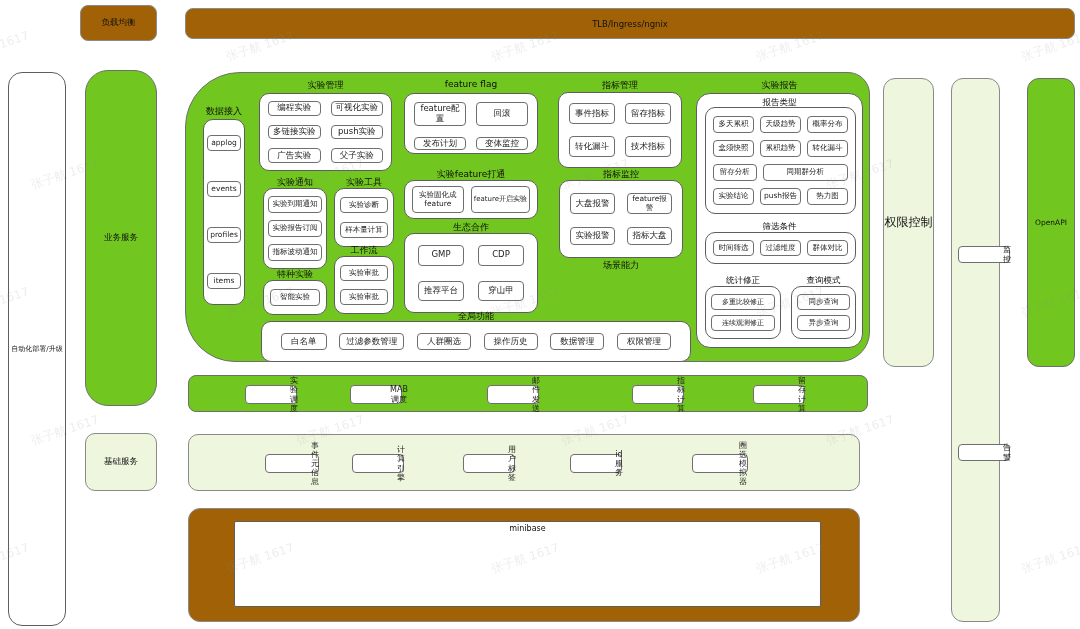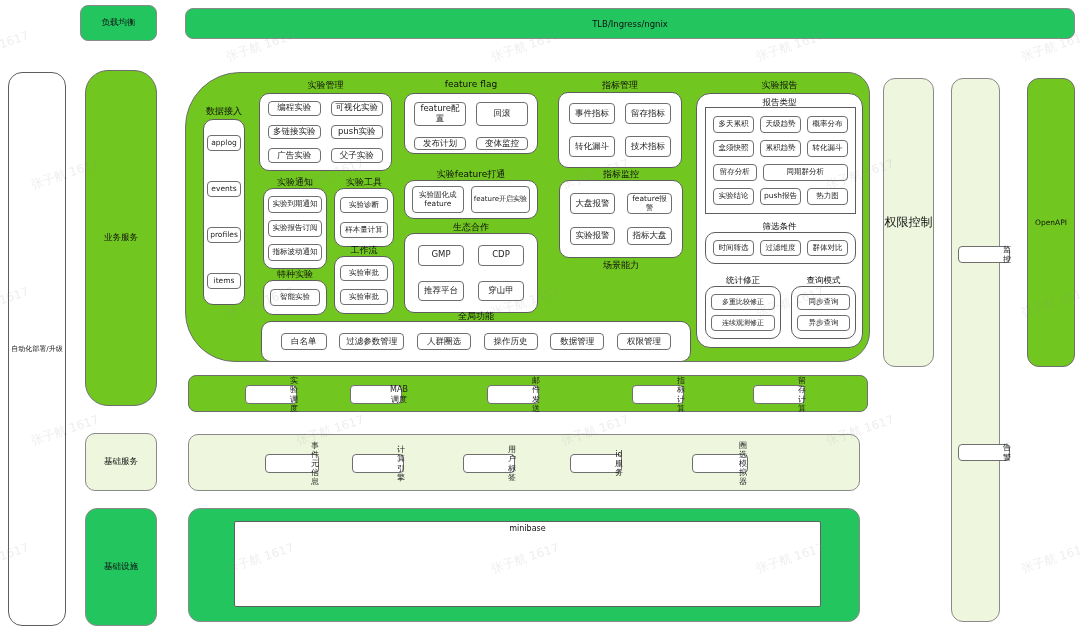--- a/index.html
+++ b/index.html
@@ -1,19 +1,19 @@
 <!DOCTYPE html>
 <html><head>
 <meta charset="utf-8">
 <style>
   html,body{margin:0;padding:0;background:#fff;font-family:"DejaVu Sans","Liberation Sans",sans-serif;}
   #canvas{position:relative;width:1080px;height:629px;background:#fff;overflow:hidden;}
   .abs{position:absolute;box-sizing:border-box;}
   .green{background:#71c71f;border:1px solid #6e6e6e;}
-  .cyan{background:#22c55e;border:1px solid #8a8a8a;}
+  .cyan{background:#a16207;border:1px solid #8a8a8a;}
   .lime{background:#eef7de;border:1px solid #8a8a8a;}
   .centered{display:flex;align-items:center;justify-content:center;}
   .layer-label{font-size:8.5px;color:#111;white-space:nowrap;}
   .panel{position:absolute;box-sizing:border-box;background:#fff;border:1px solid #5e5e5e;border-radius:10px;}
   .node{box-sizing:border-box;background:#fff;border:1px solid #6f6f6f;border-radius:4px;
         display:flex;align-items:center;justify-content:center;text-align:center;
         font-size:8.5px;color:#1c1c1c;line-height:1.15;padding:1px 2px;}
   .sec-label{position:absolute;font-size:9px;color:#0d0d0d;text-align:center;white-space:nowrap;box-sizing:border-box;}
   .grid2{display:grid;grid-template-columns:1fr 1fr;grid-auto-rows:1fr;}
   .colflex{display:flex;flex-direction:column;justify-content:space-between;}
@@ -29,21 +29,20 @@
 
 <div id="canvas">
 
   <div class="abs cyan centered layer-label" style="left:80px;top:5px;width:77px;height:36px;border-radius:8px;">负载均衡</div>
   <div class="abs cyan centered layer-label" style="left:185px;top:8px;width:890px;height:31px;border-radius:8px;">TLB/Ingress/ngnix</div>
 
   <div class="abs centered layer-label f7" style="left:8px;top:72px;width:58px;height:554px;background:#fff;border:1px solid #5e5e5e;border-radius:14px;">自动化部署/升级</div>
 
   <div class="abs green centered layer-label" style="left:85px;top:70px;width:72px;height:336px;border-radius:23px;">业务服务</div>
   <div class="abs lime centered layer-label" style="left:85px;top:433px;width:72px;height:58px;border-radius:10px;">基础服务</div>
-  <div class="abs cyan centered layer-label" style="left:85px;top:508px;width:72px;height:118px;border-radius:12px;">基础设施</div>
 
   <div class="abs green" style="left:185px;top:72px;width:685px;height:290px;border-radius:55px 22px 30px 50px;">
 
     <div class="sec-label" style="left:0;top:32px;width:76px;">数据接入</div>
     <div class="panel colflex" style="left:17px;top:46px;width:42px;height:186px;padding:15px 3px;">
       <div class="node f75" style="height:16px;">applog</div>
       <div class="node f75" style="height:16px;">events</div>
       <div class="node f75" style="height:16px;">profiles</div>
       <div class="node f75" style="height:16px;">items</div>
     </div>
@@ -119,21 +118,21 @@
       <div class="node">实验报警</div>
       <div class="node">指标大盘</div>
     </div>
 
     <div class="sec-label" style="left:373px;top:186px;width:124px;">场景能力</div>
 
     <div class="sec-label" style="left:510px;top:6px;width:167px;">实验报告</div>
     <div class="panel" style="left:510px;top:20px;width:167px;height:255px;border-radius:14px;">
 
       <div class="sec-label" style="left:0;top:3px;width:100%;font-size:8.5px;">报告类型</div>
-      <div class="panel colflex" style="left:8px;top:13px;width:151px;height:107px;padding:8px 7px;border-radius:0;">
+      <div class="panel colflex" style="left:8px;top:13px;width:151px;height:107px;padding:8px 7px;border-radius:10px;">
         <div class="rowflex" style="gap:6px;">
           <div class="node f75" style="flex:1;height:17px;">多天累积</div>
           <div class="node f75" style="flex:1;height:17px;">天级趋势</div>
           <div class="node f75" style="flex:1;height:17px;">概率分布</div>
         </div>
         <div class="rowflex" style="gap:6px;">
           <div class="node f75" style="flex:1;height:17px;">盒须快照</div>
           <div class="node f75" style="flex:1;height:17px;">累积趋势</div>
           <div class="node f75" style="flex:1;height:17px;">转化漏斗</div>
         </div>

